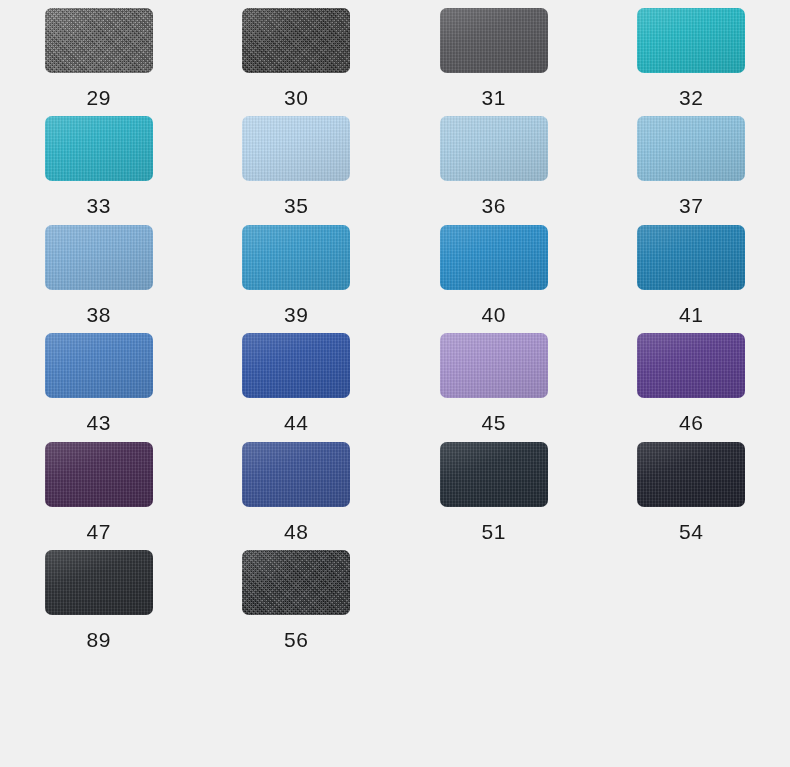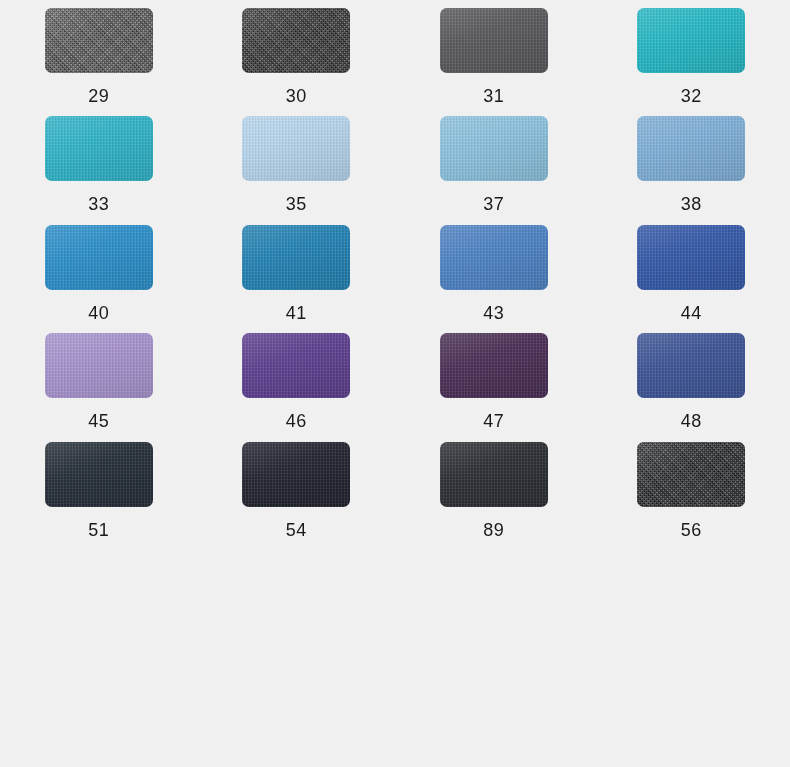--- a/index.html
+++ b/index.html
@@ -120,21 +120,21 @@
     background-image: linear-gradient(
       150deg,
       rgba(255,255,255,0.10) 0%,
       rgba(0,0,0,0.02) 45%,
       rgba(0,0,0,0.08) 100%
     );
   }
 
   .swatch-label {
     margin-top: 14px;
-    font-size: 18px;
+    font-size: 21px;
     line-height: 1;
     color: #1a1a1a;
     font-family: "Liberation Sans", sans-serif;
     letter-spacing: 0.5px;
     user-select: none;
   }
 </style>
 </head>
 <body style="background: rgb(240, 240, 240);">
 
@@ -181,36 +181,52 @@
     </div>
     <div class="swatch-cell">
       <div class="swatch-chip" style="background: rgb(182, 213, 237);">
         <div class="tex-rib"></div>
         <div class="tex-weft"></div>
         <div class="tex-sheen"></div>
       </div>
       <div class="swatch-label">35</div>
     </div>
     <div class="swatch-cell">
+      <div class="swatch-chip" style="background: rgb(168, 205, 228);">
+        <div class="tex-rib"></div>
+        <div class="tex-weft"></div>
+        <div class="tex-sheen"></div>
+      </div>
+      <div class="swatch-label">36</div>
+    </div>
+    <div class="swatch-cell">
       <div class="swatch-chip" style="background: rgb(140, 194, 222);">
         <div class="tex-rib"></div>
         <div class="tex-weft"></div>
         <div class="tex-sheen"></div>
       </div>
       <div class="swatch-label">37</div>
     </div>
     <div class="swatch-cell">
       <div class="swatch-chip" style="background: rgb(127, 175, 216);">
         <div class="tex-rib"></div>
         <div class="tex-weft"></div>
         <div class="tex-sheen"></div>
       </div>
       <div class="swatch-label">38</div>
     </div>
     <div class="swatch-cell">
+      <div class="swatch-chip" style="background: rgb(58, 156, 204);">
+        <div class="tex-rib"></div>
+        <div class="tex-weft"></div>
+        <div class="tex-sheen"></div>
+      </div>
+      <div class="swatch-label">39</div>
+    </div>
+    <div class="swatch-cell">
       <div class="swatch-chip" style="background: rgb(43, 143, 202);">
         <div class="tex-rib"></div>
         <div class="tex-weft"></div>
         <div class="tex-sheen"></div>
       </div>
       <div class="swatch-label">40</div>
     </div>
     <div class="swatch-cell">
       <div class="swatch-chip" style="background: rgb(35, 130, 180);">
         <div class="tex-rib"></div>

